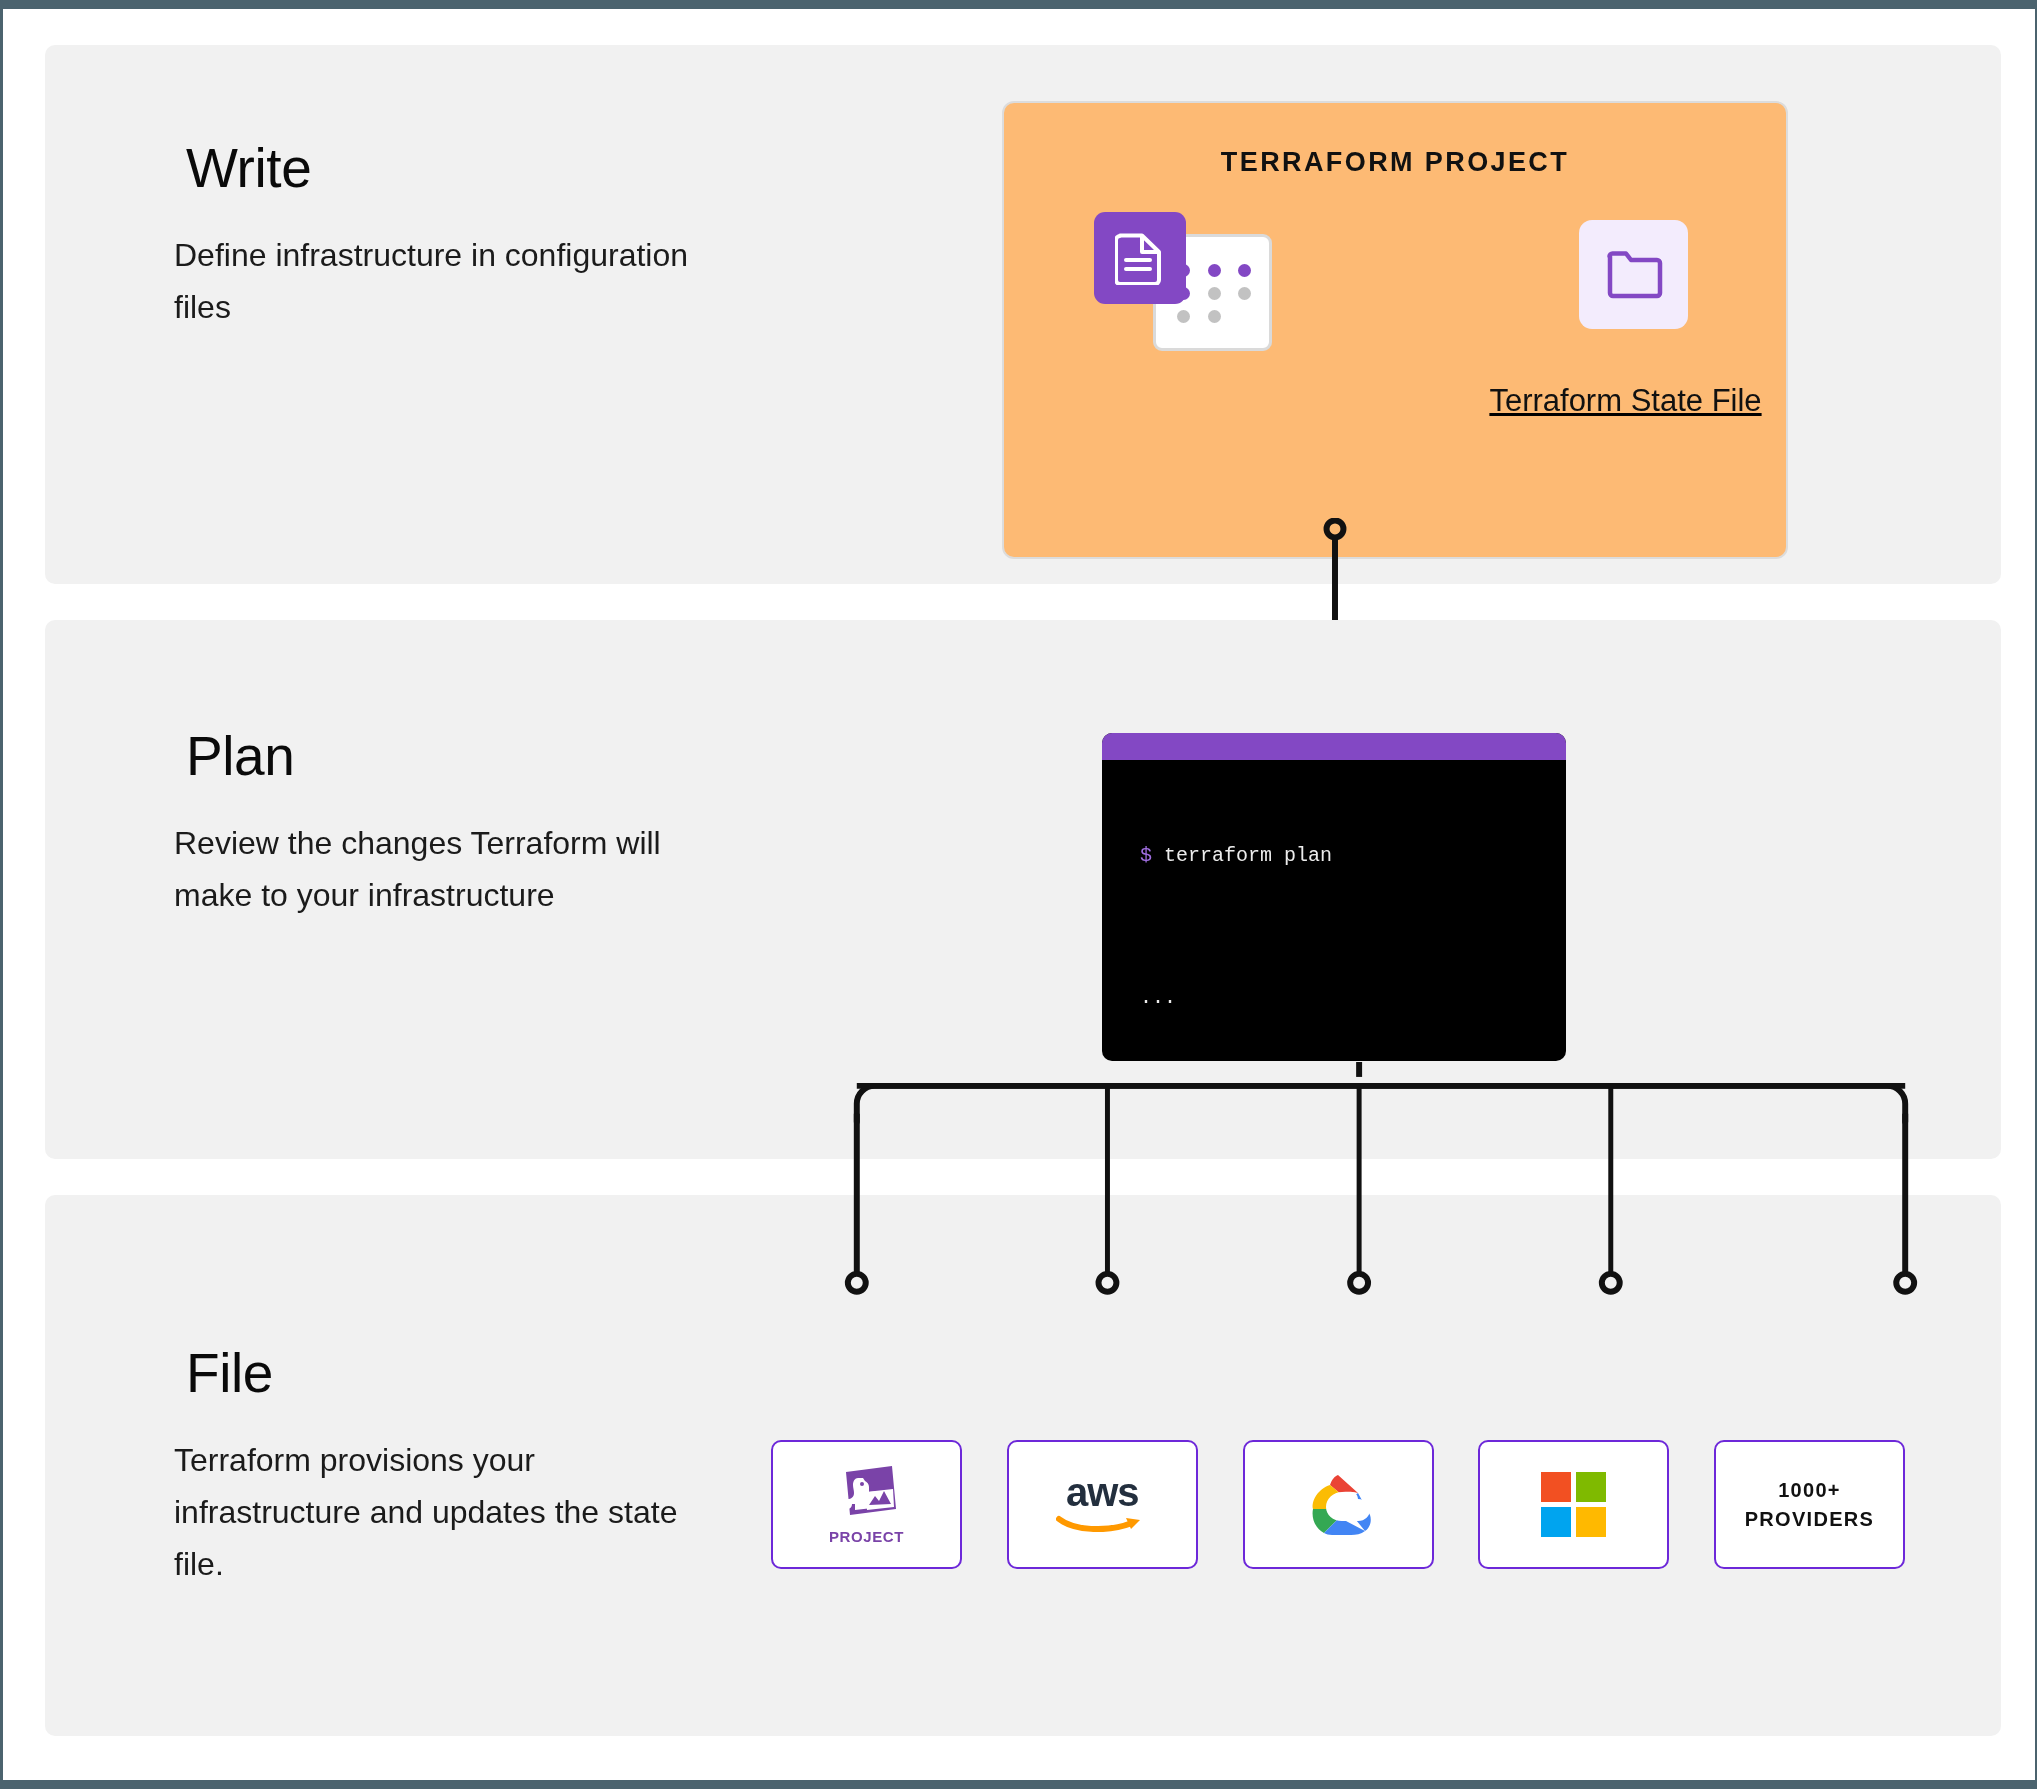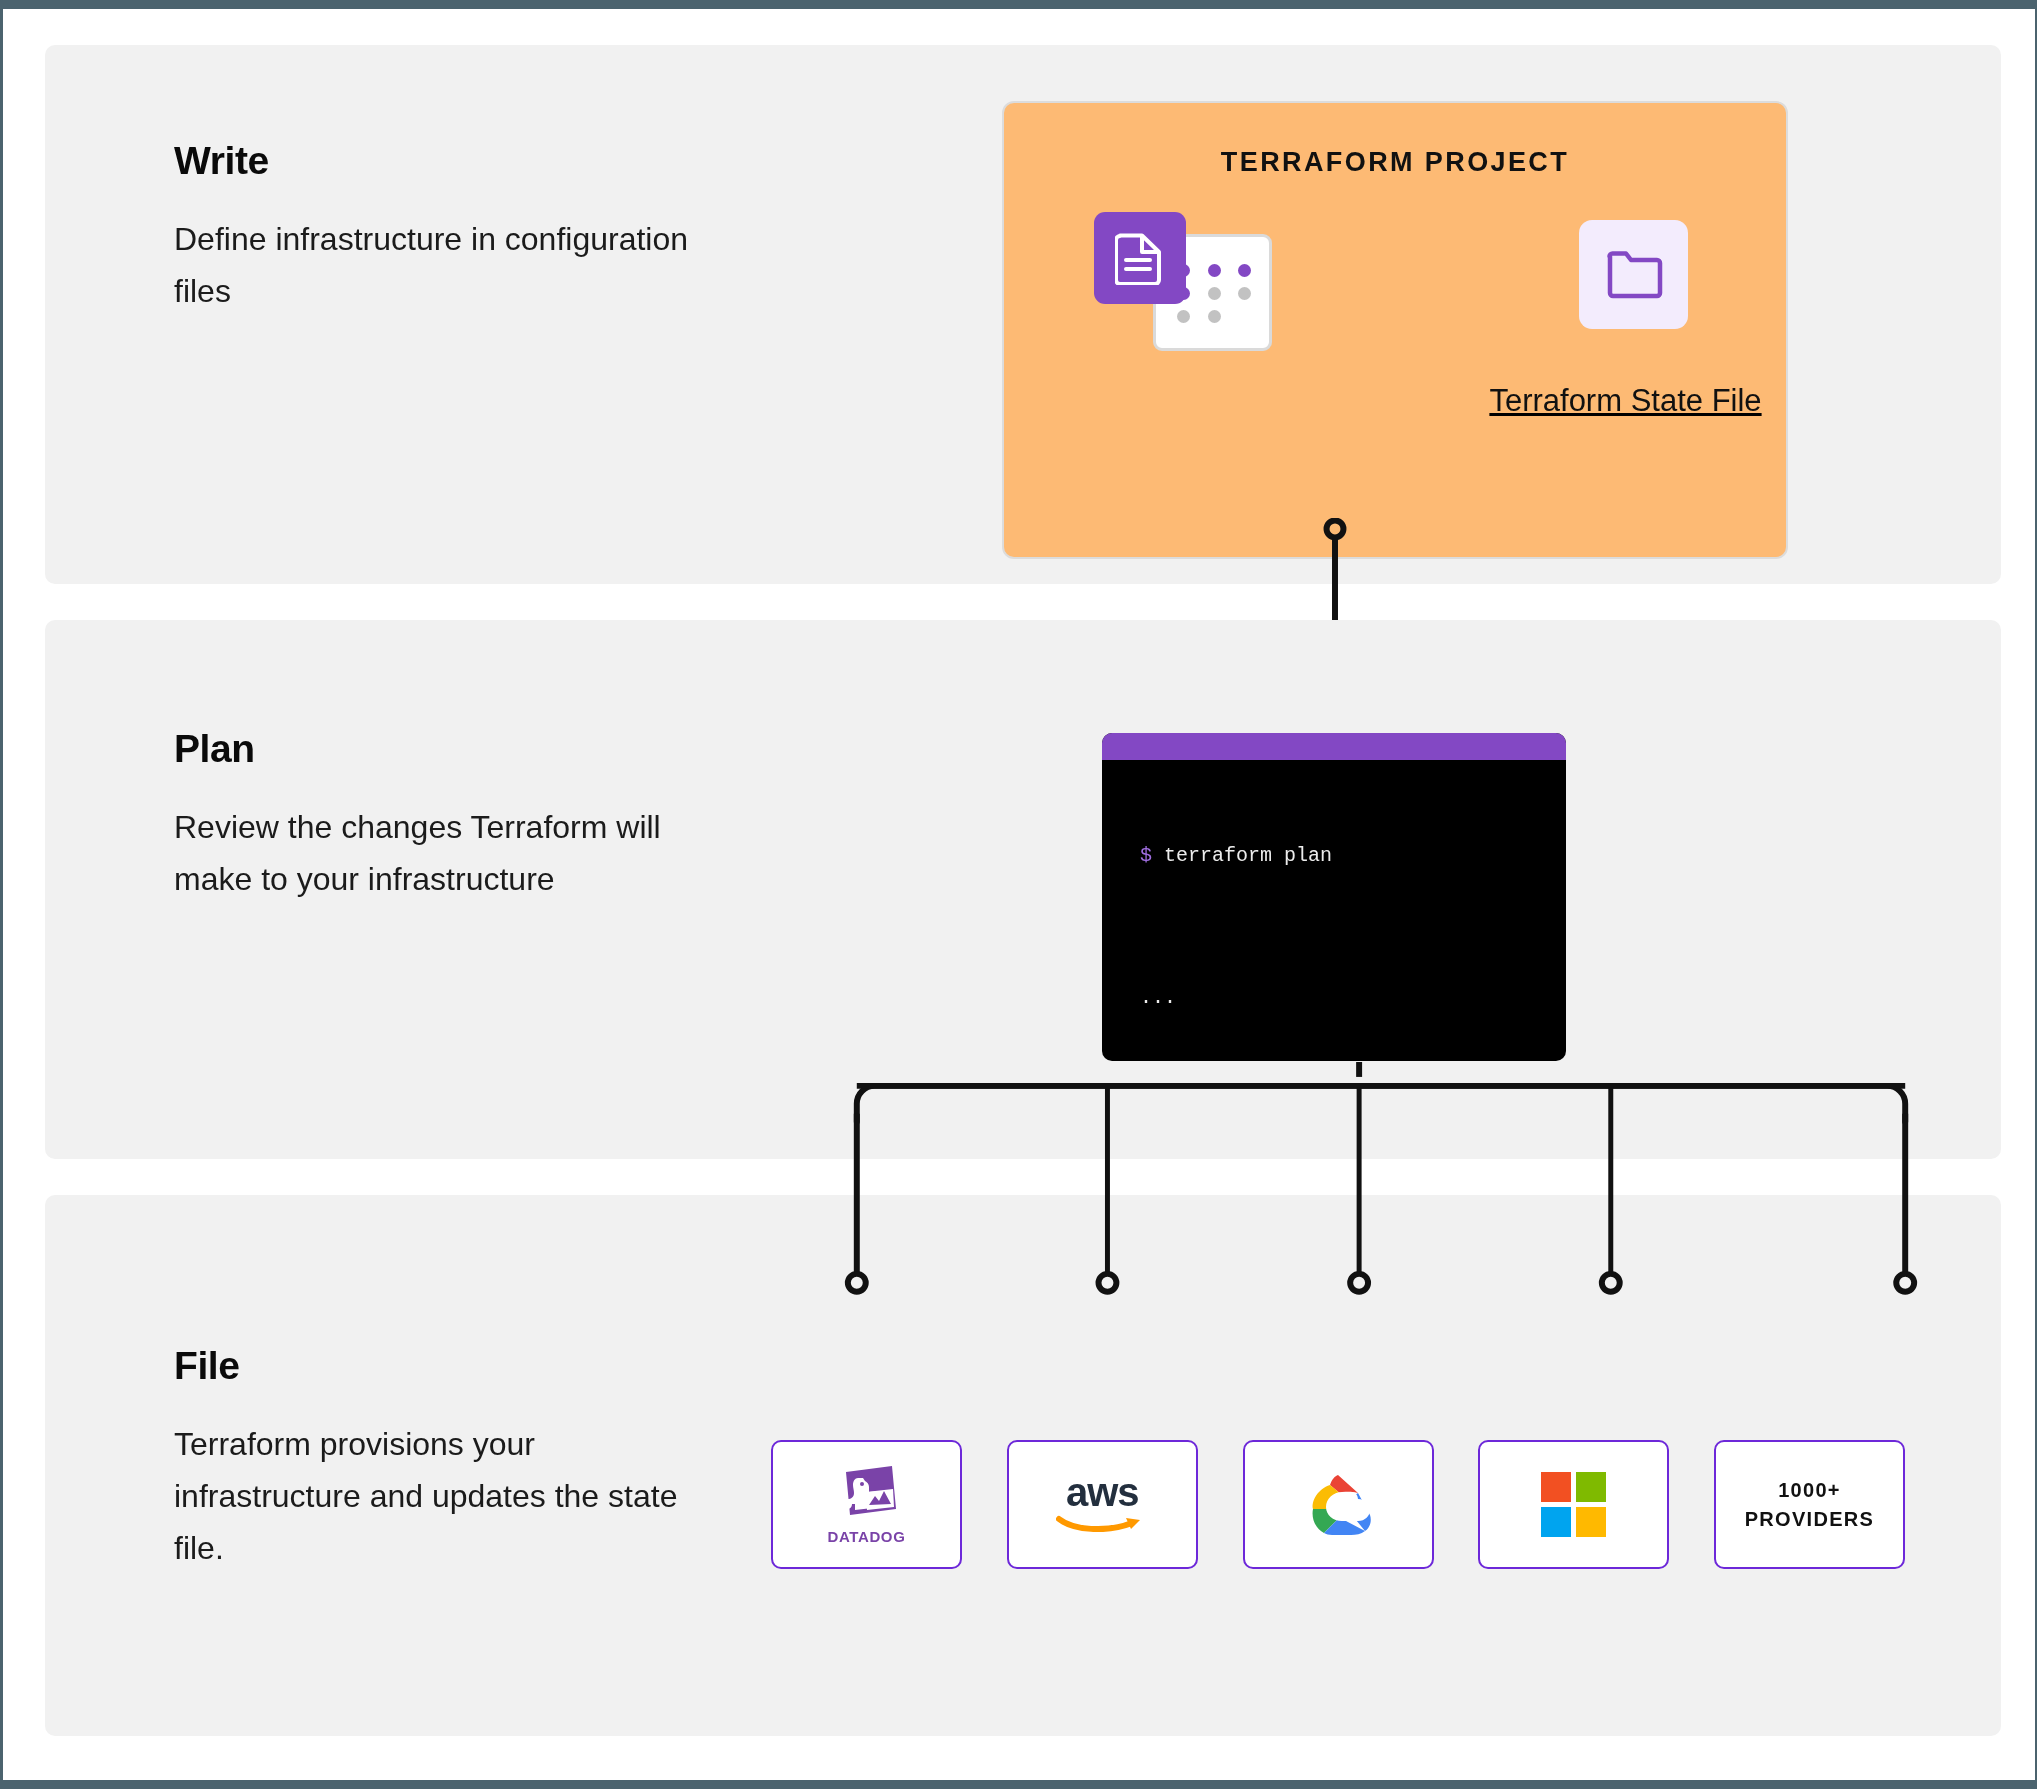--- a/index.html
+++ b/index.html
@@ -35,25 +35,25 @@
   #panel-plan  { top: 611px;  height: 539px; }
   #panel-apply { top: 1186px; height: 541px; }
 
   
   .step-text {
     position: absolute;
     left: 129px;
     width: 517px;
   }
   .step-title {
-    font-size: 39px;
-    font-weight: 700;
+    font-size: 55px;
+    font-weight: 400;
     color: #0a0a0a;
     letter-spacing: -0.4px;
-    margin: 0 0 34px 0;
+    margin: 0 0 34px 12px;
     line-height: 1;
   }
   .step-desc {
     font-size: 32px;
     color: #1b1b1b;
     line-height: 1.62;
     margin: 0;
     font-weight: 400;
   }
 
@@ -361,21 +361,21 @@
 
     <div class="provider-card">
       <div class="dd-wrap">
         <svg width="62" height="58" viewBox="0 0 62 58" xmlns="http://www.w3.org/2000/svg">
           <polygon points="10,8 56,2 60,45 14,51" fill="#7a43a8"></polygon>
           <path d="M22 14c-3 0-5 3-5 7 0 3 1 5 1 8 0 4-3 6-6 6-3 0-6 2-6 5s2 5 5 5c3 0 5-2 5-5l3 0 0 6 26-3 0-16 -12 1 0-5c0-3-2-5-4-6l-2-3 -3 0 -2 0z" fill="#ffffff"></path>
           <polygon points="30,28 57,25 58,43 31,46" fill="#ffffff"></polygon>
           <polygon points="33,41 39,32 43,37 48,27 55,40" fill="#7a43a8"></polygon>
           <circle cx="26" cy="20" r="2" fill="#7a43a8"></circle>
         </svg>
-        <div class="dd-text">DATADOG</div>
+        <div class="dd-text">PROJECT</div>
       </div>
     </div>
 
     <div class="provider-card">
       <div class="aws-wrap">
         <div class="aws-text">aws</div>
         <svg width="92" height="22" viewBox="0 0 92 22" xmlns="http://www.w3.org/2000/svg">
           <path d="M3 9c14 11 47 14 73 4" fill="none" stroke="#ff9900" stroke-width="6" stroke-linecap="round"></path>
           <path d="M70 8 l14 2 -9 9z" fill="#ff9900"></path>
         </svg>

